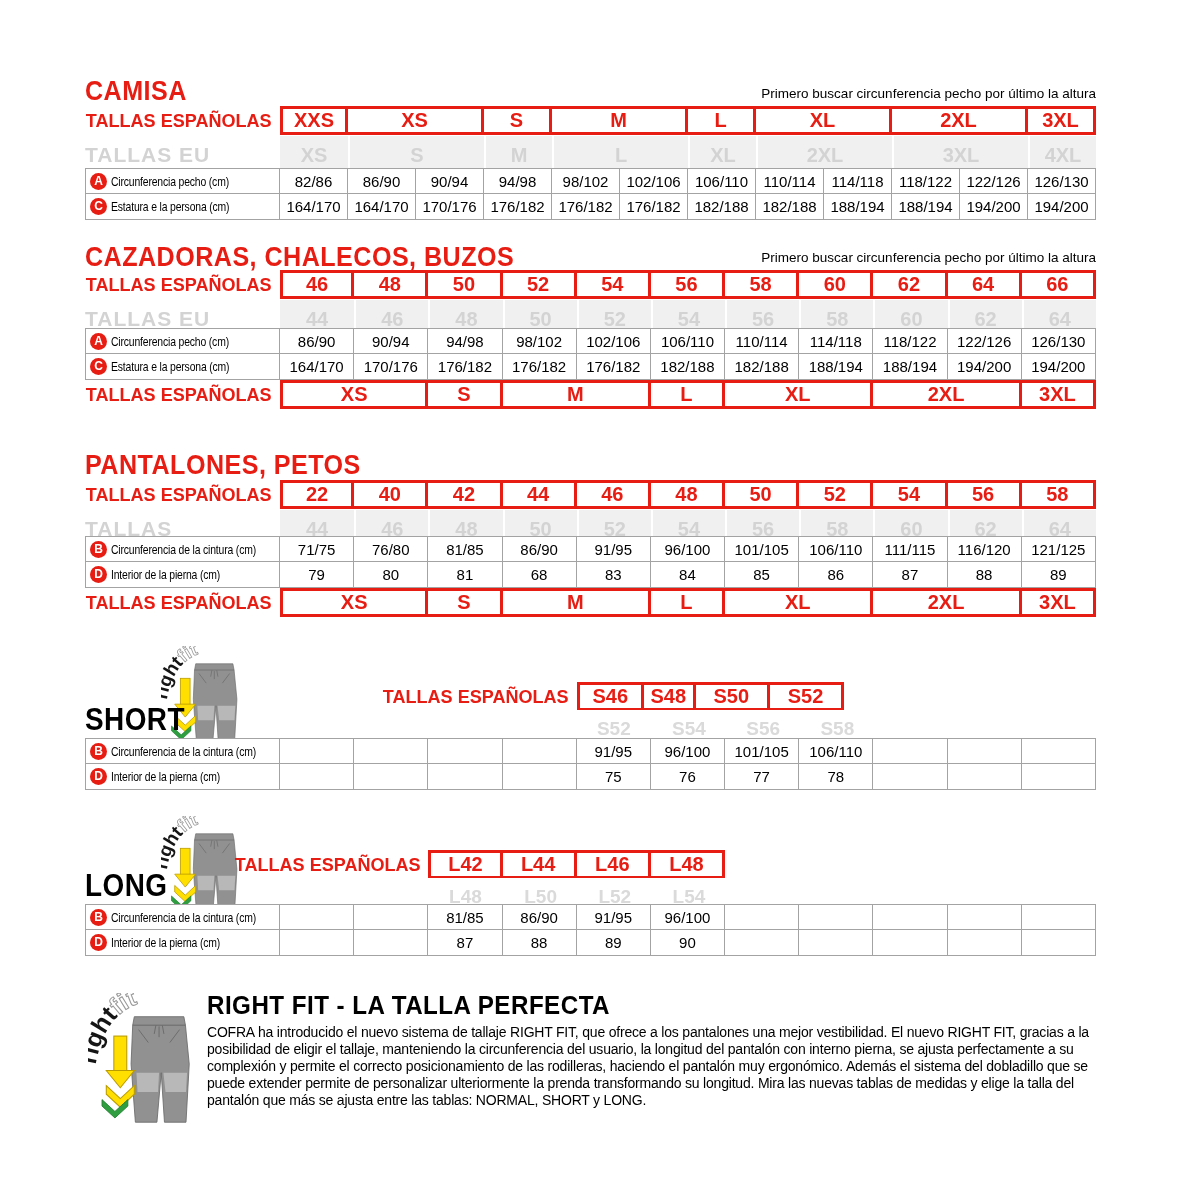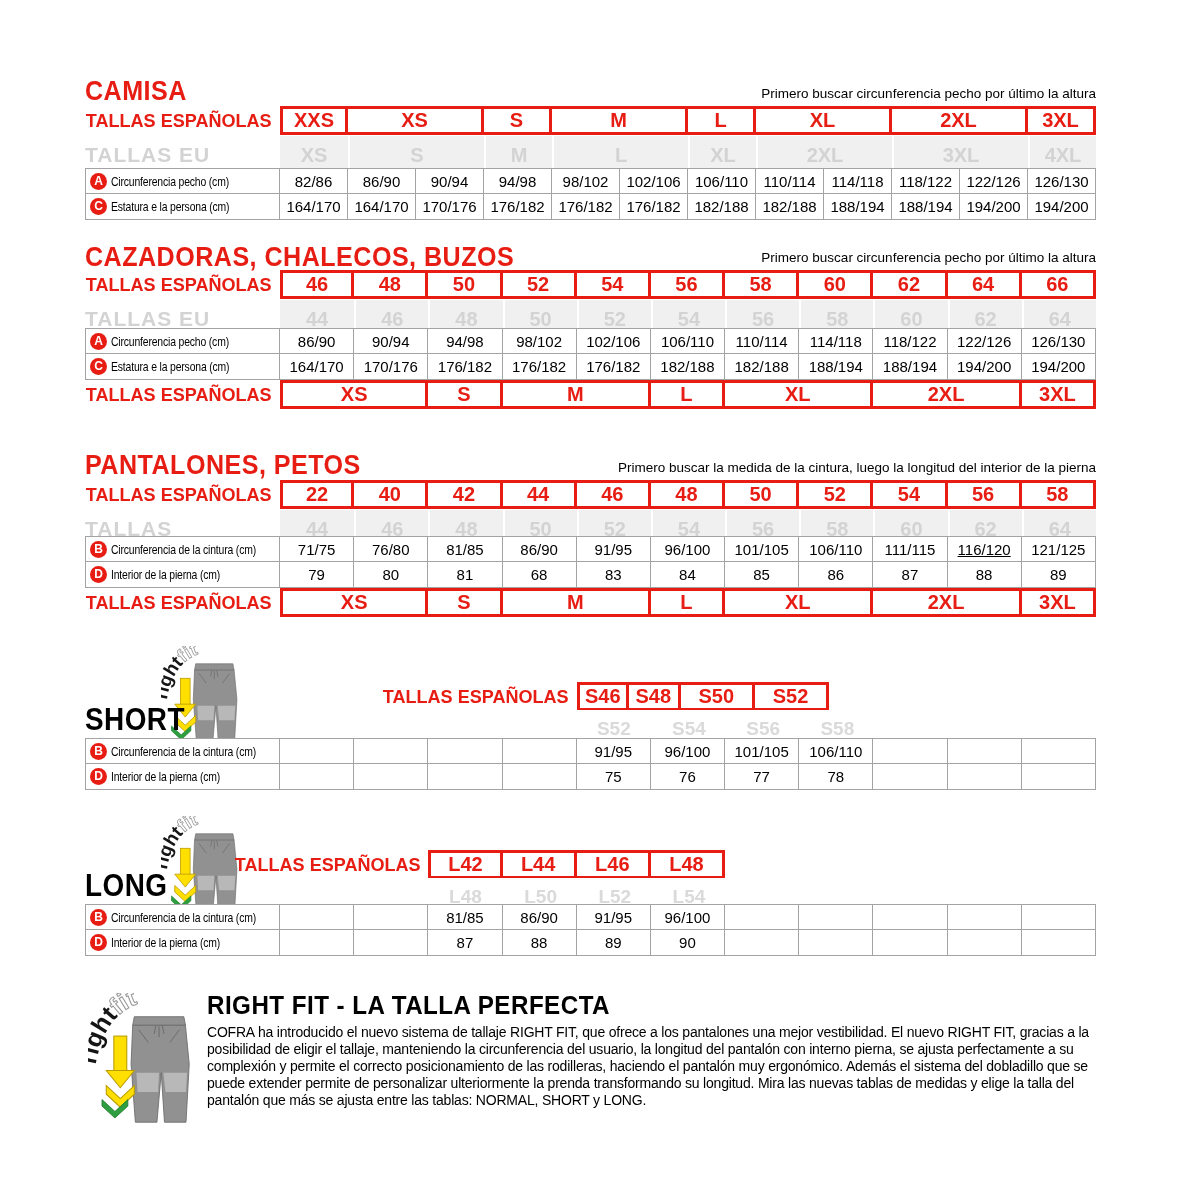--- a/index.html
+++ b/index.html
@@ -216,21 +216,20 @@
         <div class="red-cell" style="width: 74.1818px;">S</div>
         <div class="red-cell" style="width: 148.364px;">M</div>
         <div class="red-cell" style="width: 74.1818px;">L</div>
         <div class="red-cell" style="width: 148.364px;">XL</div>
         <div class="red-cell" style="width: 148.364px;">2XL</div>
         <div class="red-cell" style="width: 74.1818px;">3XL</div>
       </div>
     </div>
     <div class="block" style="top: 452px; height: 170px;">
       <div class="sec-title">PANTALONES, PETOS</div>
-      <div class="sec-note" style="top: 8px;">Primero buscar la medida de la cintura, luego la longitud del interior de la pierna</div>
       <div class="row hdr-row" style="top: 28px;">
         <div class="hdr-label">
           <span>TALLAS ESPAÑOLAS</span>
         </div>
         <div class="red-cell first" style="width: 74.1818px;">22</div>
         <div class="red-cell" style="width: 74.1818px;">40</div>
         <div class="red-cell" style="width: 74.1818px;">42</div>
         <div class="red-cell" style="width: 74.1818px;">44</div>
         <div class="red-cell" style="width: 74.1818px;">46</div>
         <div class="red-cell" style="width: 74.1818px;">48</div>
@@ -261,21 +260,21 @@
         </div>
         <div class="val-cell" style="width: 74.1818px;">71/75</div>
         <div class="val-cell" style="width: 74.1818px;">76/80</div>
         <div class="val-cell" style="width: 74.1818px;">81/85</div>
         <div class="val-cell" style="width: 74.1818px;">86/90</div>
         <div class="val-cell" style="width: 74.1818px;">91/95</div>
         <div class="val-cell" style="width: 74.1818px;">96/100</div>
         <div class="val-cell" style="width: 74.1818px;">101/105</div>
         <div class="val-cell" style="width: 74.1818px;">106/110</div>
         <div class="val-cell" style="width: 74.1818px;">111/115</div>
-        <div class="val-cell" style="width: 74.1818px; text-decoration: underline;">116/120</div>
+        <div class="val-cell" style="width: 74.1818px;">116/120</div>
         <div class="val-cell" style="width: 74.1818px;">121/125</div>
       </div>
       <div class="row data-row r2" style="top: 110px;">
         <div class="row-label-cell">
           <div class="badge">D</div>
           <span class="lbl">Interior de la pierna (cm)</span>
         </div>
         <div class="val-cell" style="width: 74.1818px;">79</div>
         <div class="val-cell" style="width: 74.1818px;">80</div>
         <div class="val-cell" style="width: 74.1818px;">81</div>
@@ -320,21 +319,21 @@
             <path d="M13 99 L25 110 L37 99 L37 105 L25 116 L13 105 Z" fill="#2f9e41" stroke="#1e7e2e" stroke-width="0.8"></path>
           </g>
           <text font-size="23" font-weight="bold"><textPath href="#arc2" startOffset="1"><tspan fill="#151515">right</tspan><tspan fill="#ffffff" stroke="#9a9a9a" stroke-width="1">fit</tspan></textPath></text>
         </svg></div>
       <div class="mode-label" style="top: 50px;">SHORT</div>
       <div class="row hdr-row" style="top: 30px;">
         <div class="hspacer" style="width: 321.727px;"></div>
         <div class="hdr-label" style="width: 170px;">
           <span>TALLAS ESPAÑOLAS</span>
         </div>
-        <div class="red-cell first" style="width: 52px;">S46</div>
+        <div class="red-cell first" style="width: 67px;">S46</div>
         <div class="red-cell" style="width: 52px;">S48</div>
         <div class="red-cell" style="width: 74.1818px;">S50</div>
         <div class="red-cell" style="width: 74.1818px;">S52</div>
       </div>
       <div class="row eu-row" style="top: 58px;">
         <div class="hspacer" style="width: 491.727px;"></div>
         <div class="fit-eu-cell first" style="width: 74.1818px;">S52</div>
         <div class="fit-eu-cell" style="width: 74.1818px;">S54</div>
         <div class="fit-eu-cell" style="width: 74.1818px;">S56</div>
         <div class="fit-eu-cell" style="width: 74.1818px;">S58</div>

